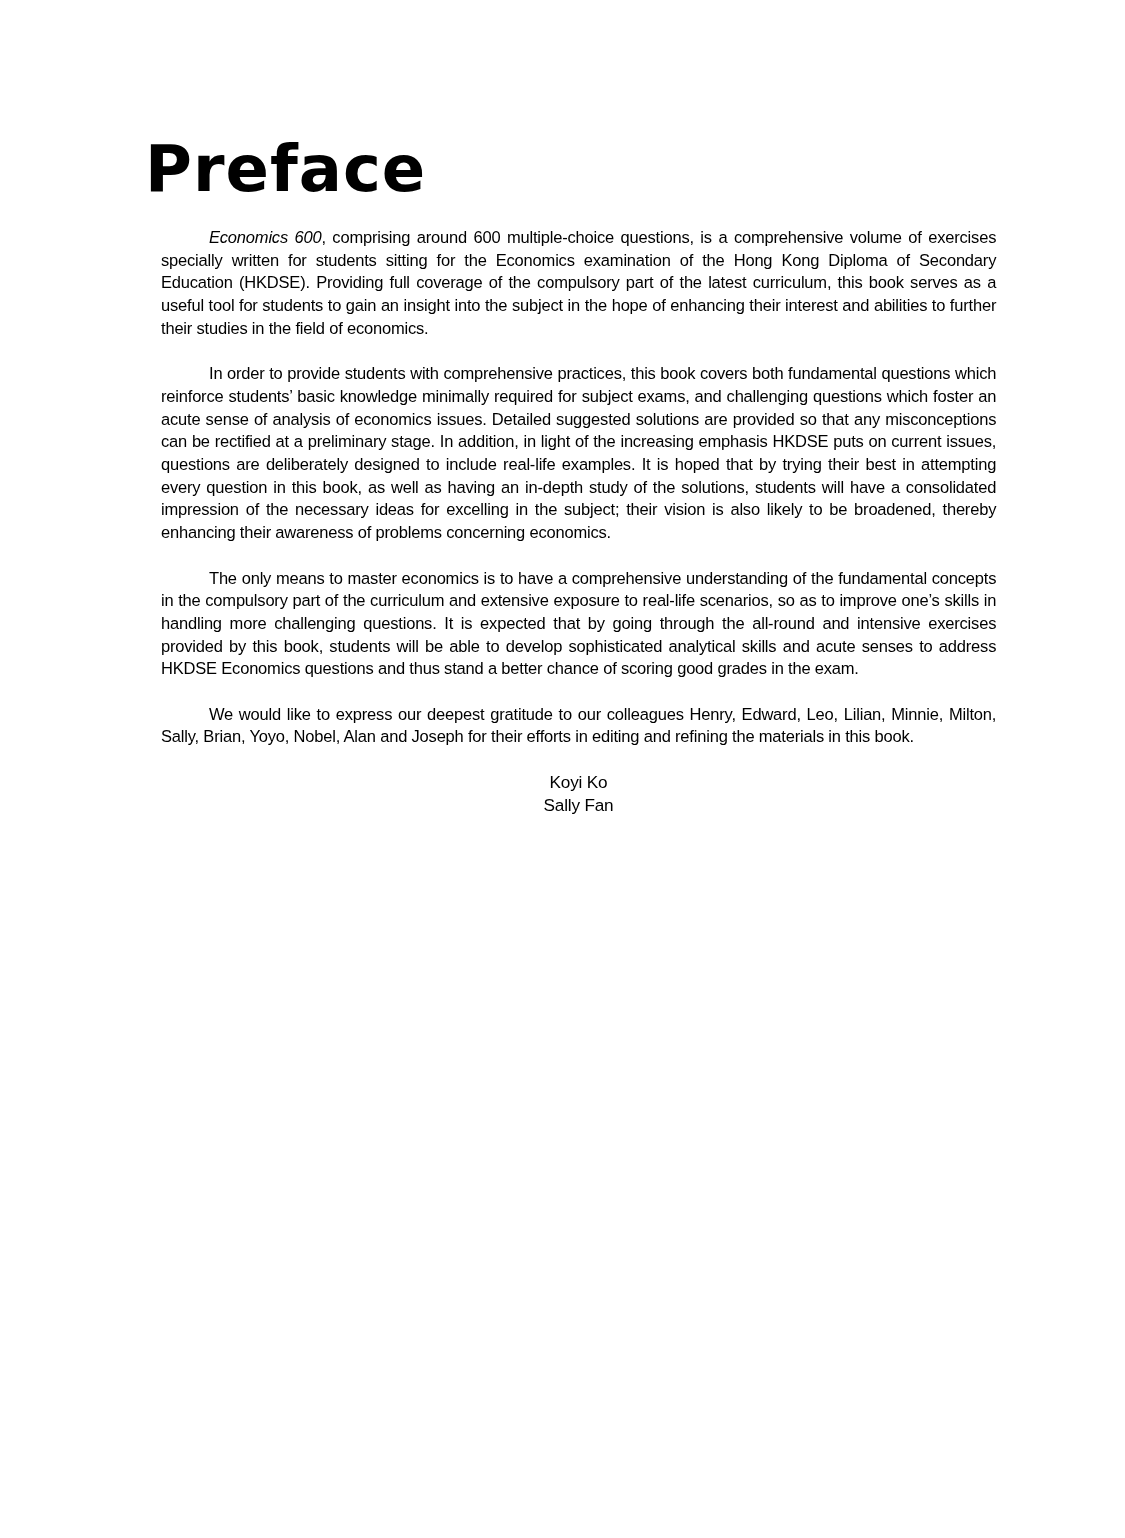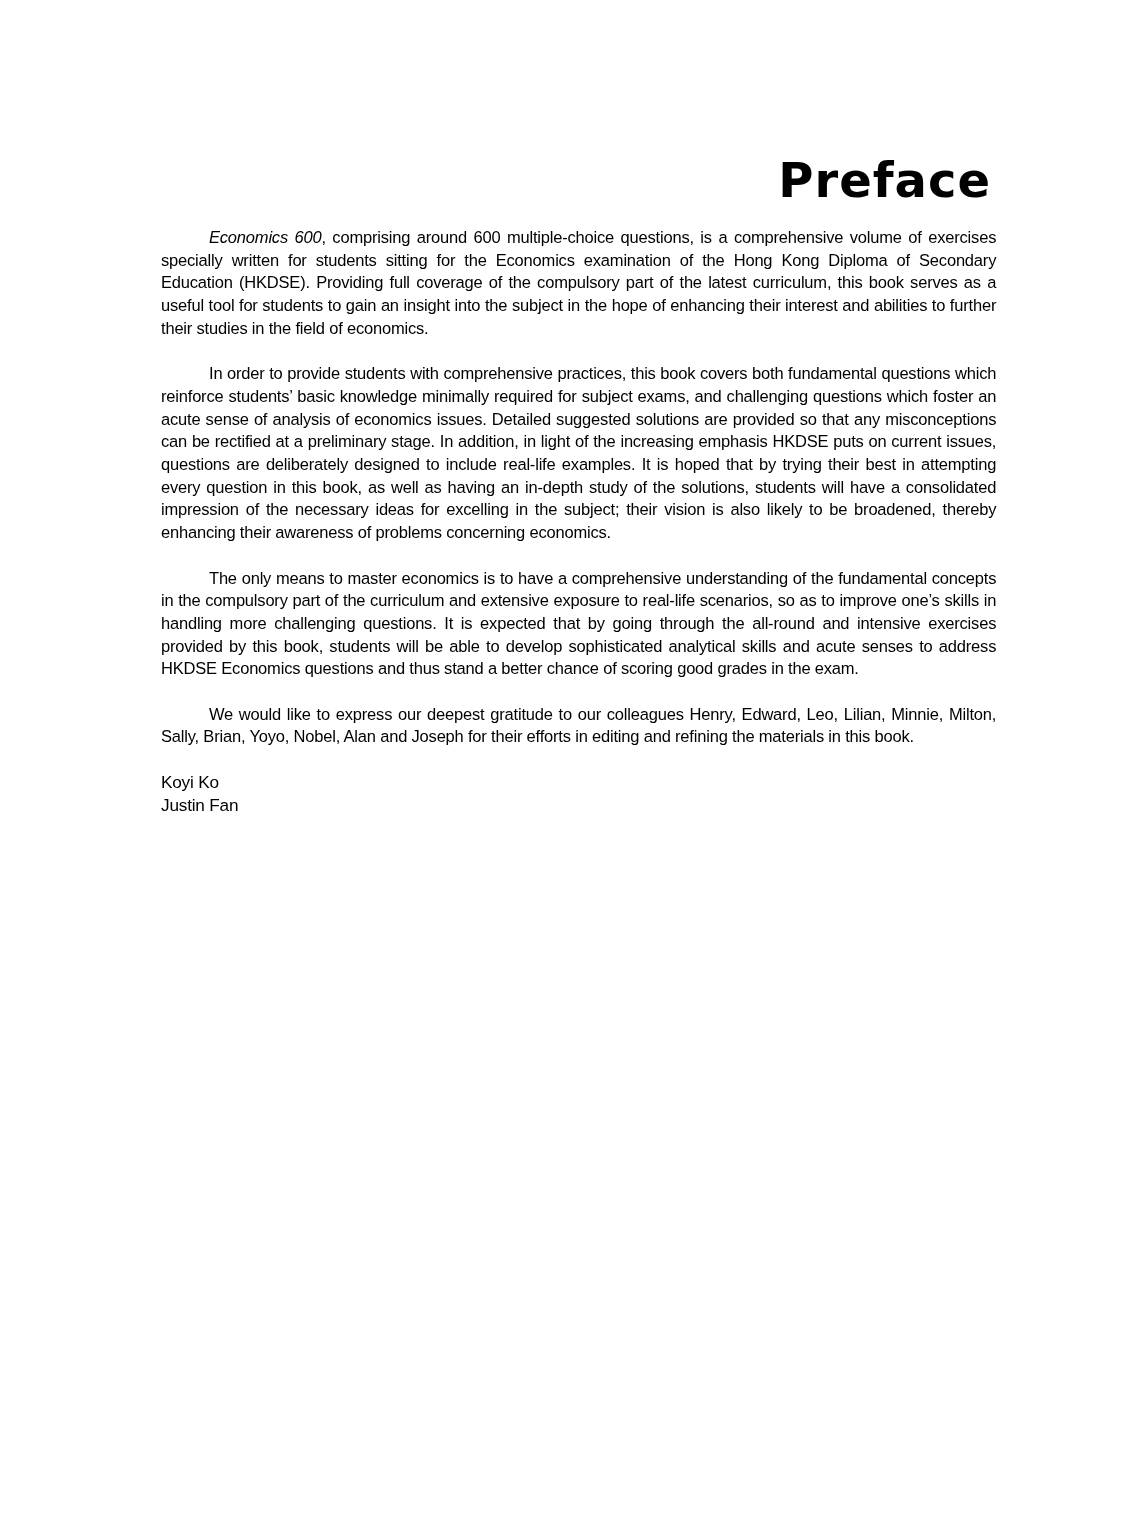--- a/index.html
+++ b/index.html
@@ -18,25 +18,25 @@
       position: absolute;
       left: 145px;
       top: 0;
       width: 835px;
     }
     .title {
       position: absolute;
       left: 0;
       width: 835px;
       top: 134px;
-      margin: 11px;
-      text-align: right;
+      margin: 0;
+      text-align: left;
       font-family: "DejaVu Sans", sans-serif;
       font-weight: bold;
-      font-size: 48px;
+      font-size: 64px;
       letter-spacing: 1px;
       line-height: 70px;
     }
     .body {
       position: absolute;
       left: 16px;
       top: 226px;
       width: 835px;
       font-family: "Liberation Sans", sans-serif;
       font-size: 17.2px;
@@ -49,21 +49,21 @@
       text-indent: 50px;
       transform: scaleX(0.96);
       transform-origin: left top;
       width: 870px;
     }
     .para em {
       font-style: italic;
     }
     .signature {
       margin-top: 22.7px;
-      text-align: left;
+      text-align: center;
     }
     .signature div {
       line-height: 22.7px;
     }
   </style>
 </head>
 <body>
 
 <div class="page">
   <h1 class="title">Preface</h1>
@@ -72,16 +72,16 @@
     <p class="para"><em>Economics 600</em><span>, comprising around 600 multiple-choice questions, is a comprehensive volume of exercises specially written for students sitting for the Economics examination of the Hong Kong Diploma of Secondary Education (HKDSE). Providing full coverage of the compulsory part of the latest curriculum, this book serves as a useful tool for students to gain an insight into the subject in the hope of enhancing their interest and abilities to further their studies in the field of economics.</span></p>
 
     <p class="para">In order to provide students with comprehensive practices, this book covers both fundamental questions which reinforce students’ basic knowledge minimally required for subject exams, and challenging questions which foster an acute sense of analysis of economics issues. Detailed suggested solutions are provided so that any misconceptions can be rectified at a preliminary stage. In addition, in light of the increasing emphasis HKDSE puts on current issues, questions are deliberately designed to include real-life examples. It is hoped that by trying their best in attempting every question in this book, as well as having an in-depth study of the solutions, students will have a consolidated impression of the necessary ideas for excelling in the subject; their vision is also likely to be broadened, thereby enhancing their awareness of problems concerning economics.</p>
 
     <p class="para">The only means to master economics is to have a comprehensive understanding of the fundamental concepts in the compulsory part of the curriculum and extensive exposure to real-life scenarios, so as to improve one’s skills in handling more challenging questions. It is expected that by going through the all-round and intensive exercises provided by this book, students will be able to develop sophisticated analytical skills and acute senses to address HKDSE Economics questions and thus stand a better chance of scoring good grades in the exam.</p>
 
     <p class="para">We would like to express our deepest gratitude to our colleagues Henry, Edward, Leo, Lilian, Minnie, Milton, Sally, Brian, Yoyo, Nobel, Alan and Joseph for their efforts in editing and refining the materials in this book.</p>
 
     <div class="signature">
       <div>Koyi Ko</div>
-      <div>Justin Fan</div>
+      <div>Sally Fan</div>
     </div>
   </div>
 </div>
 
 </body></html>

